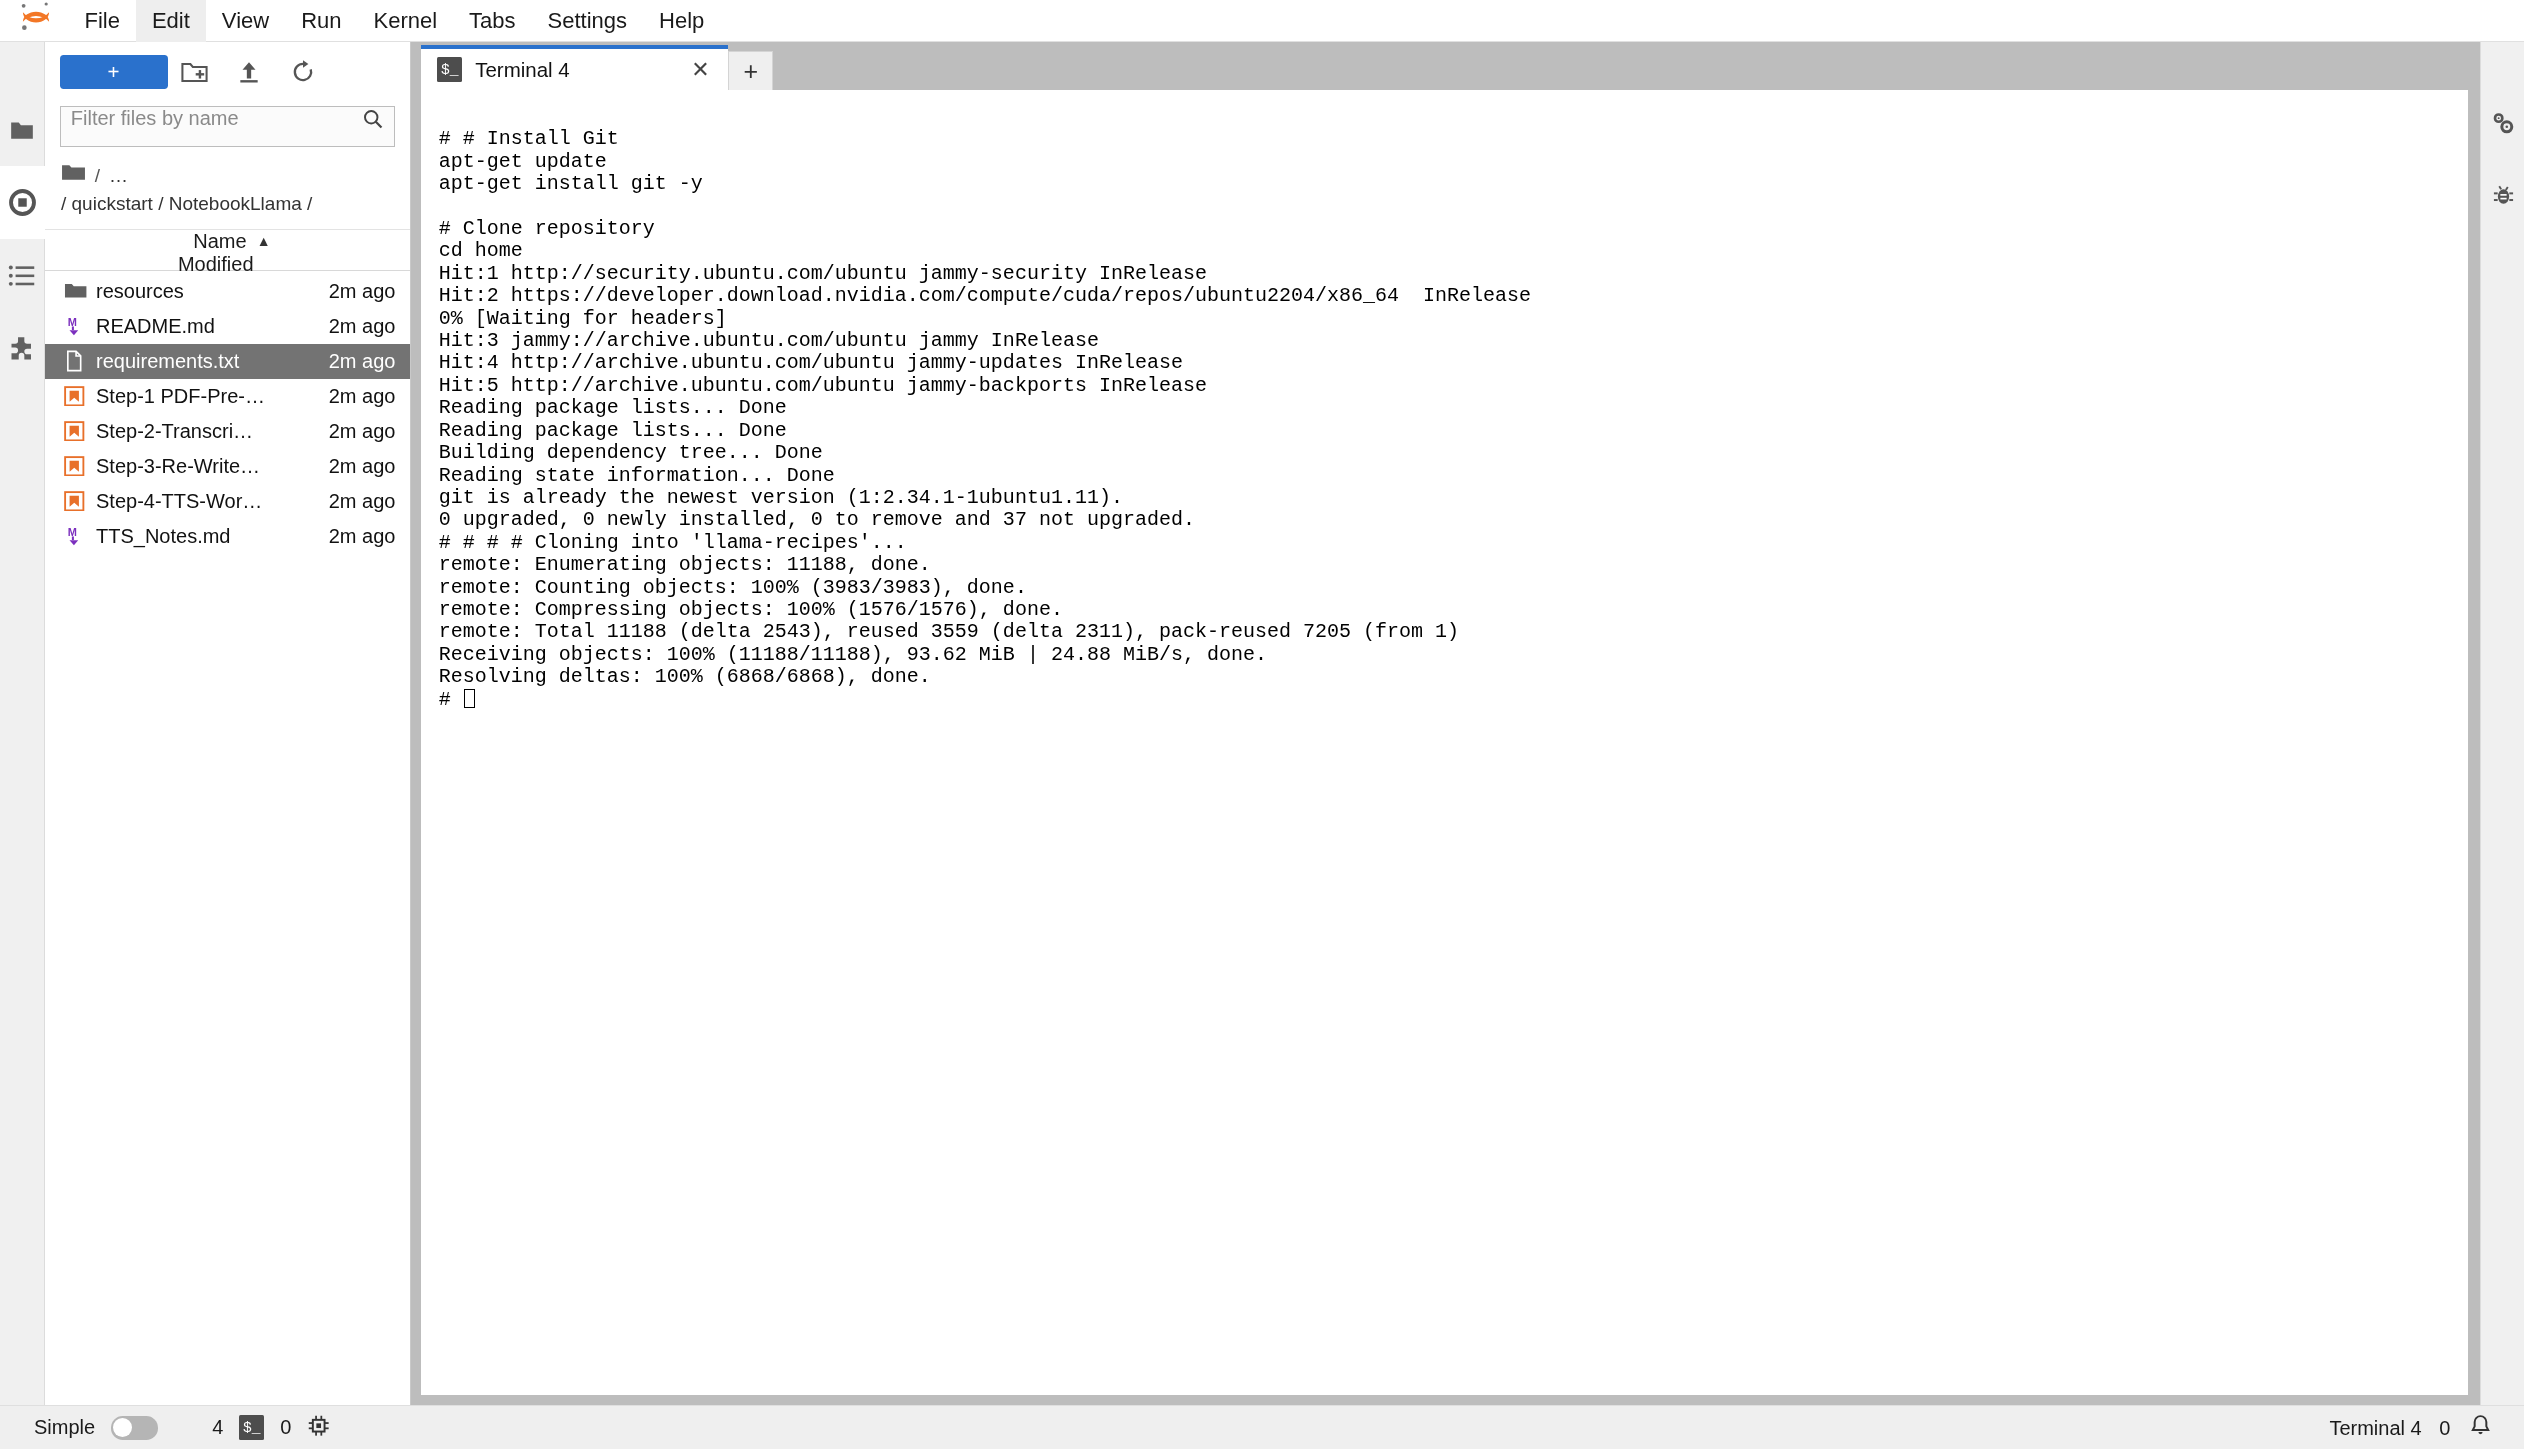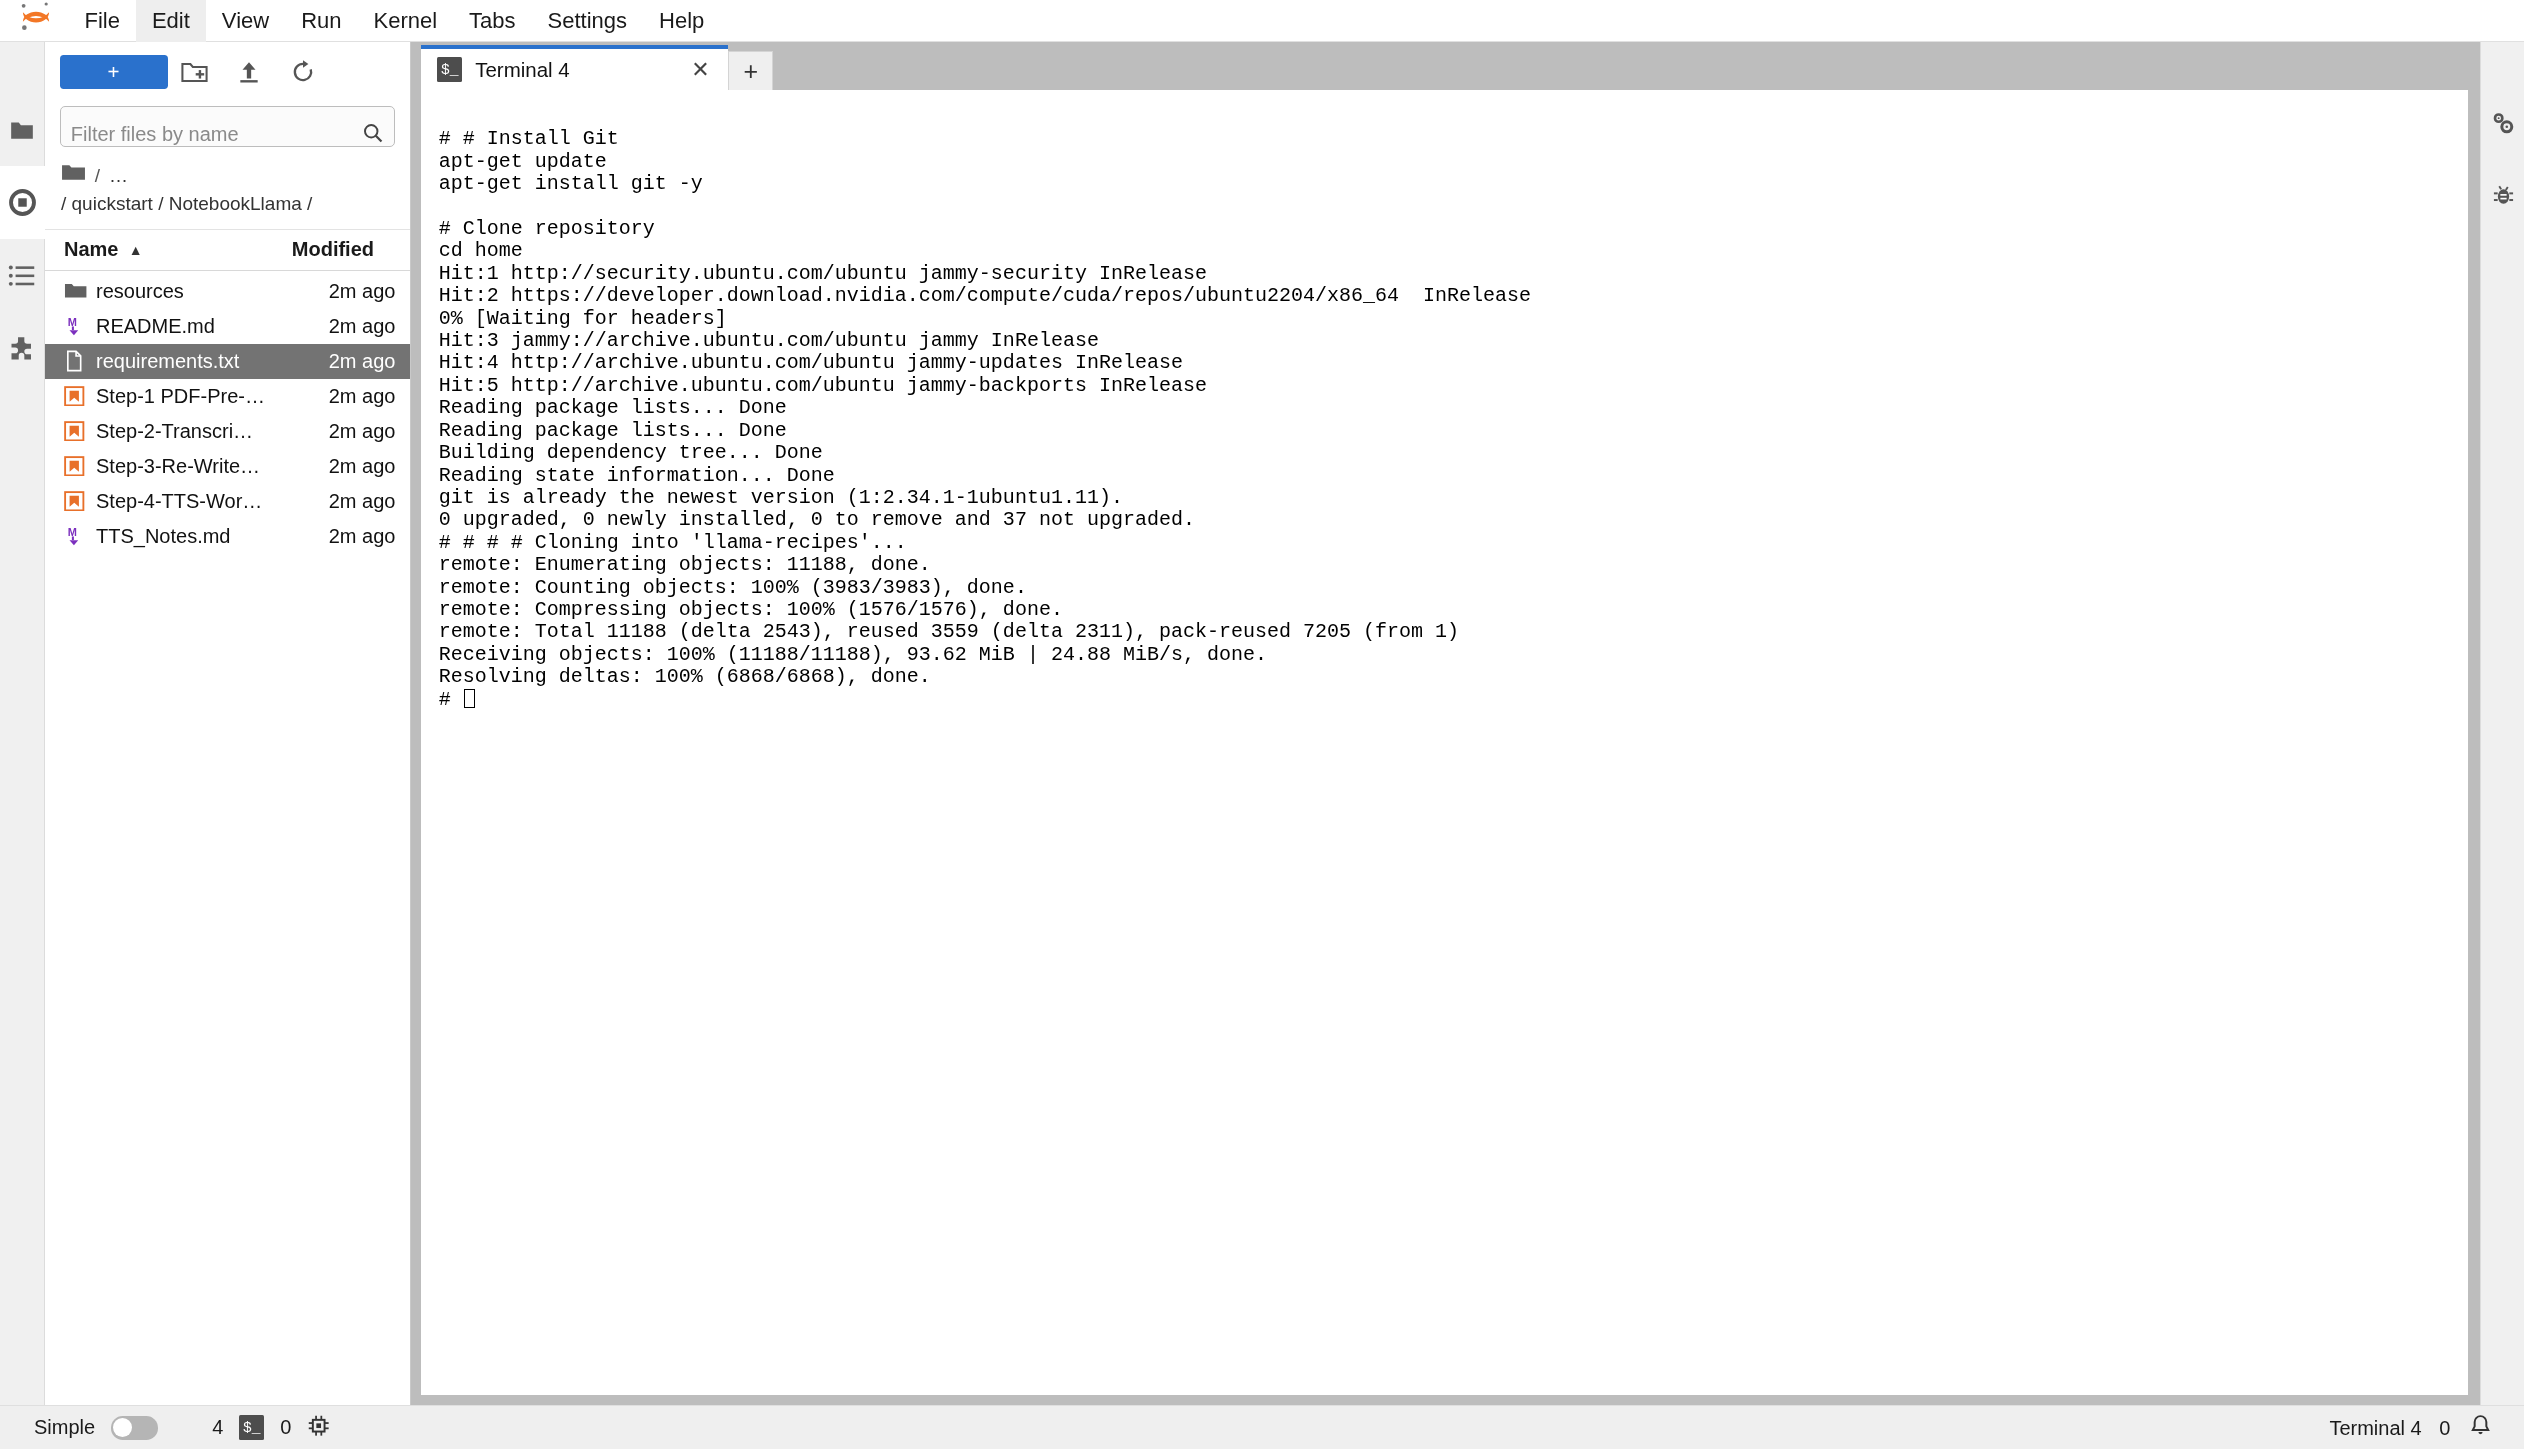--- a/index.html
+++ b/index.html
@@ -65,46 +65,47 @@
     font-size: 20.5px; line-height: 1;
     border: none;
   }
   .tb-btn {
     width: 54px; height: 41px;
     display: flex; align-items: center; justify-content: center;
     color: #555; background: transparent; border: none;
   }
   .filter-wrap { padding: 4.4px 14.6px 10.2px 14.6px; }
   .filter-box {
-    height: 41px; border: 1.5px solid #bdbdbd; border-radius: 5px;
+    height: 41px; border: 1.5px solid #bdbdbd; border-radius: 0;
     background: #fbfbfb;
-    display: flex; align-items: flex-end; padding: 0 10.2px;
+    display: flex; align-items: flex-start; padding: 0 10.2px;
   }
   .filter-box input {
     flex: 1 1 auto; border: none; outline: none; background: transparent;
     font-size: 20px; color: #333; font-family: "Liberation Sans", sans-serif;
   }
   .filter-box input::placeholder { color: #8a8a8a; }
 
   .breadcrumbs {
     padding: 4.4px 16px 2.9px 16px;
     font-size: 19px; color: #333; line-height: 1.45;
   }
   .bc-row1 { display: flex; align-items: center; gap: 8.8px; }
   .bc-row2 { white-space: nowrap; }
   .bc-sep { color: #555; }
 
   .list-header {
     display: flex; align-items: center;
     border-top: 1.5px solid #e3e3e3;
     border-bottom: 1.5px solid #d8d8d8;
     height: 42px;
-    font-size: 20px; font-weight: bold; color: #1a1a1a;
+    font-size: 20px; font-weight: normal; color: #1a1a1a;
     padding: 0 10.2px 0 19px;
     margin-top: 8.8px;
+    flex-direction: column;
   }
   .lh-name { flex: 1 1 auto; display: flex; align-items: center; gap: 10.2px; }
   .lh-modified { width: 108px; text-align: left; padding-right: 4.4px; }
   .sort-caret { font-size: 14px; color: #333; }
 
   .filelist { flex: 1 1 auto; overflow: hidden; padding-top: 2.9px; }
   .filerow {
     display: flex; align-items: center;
     height: 35px;
     padding: 0 10.2px 0 19px;

